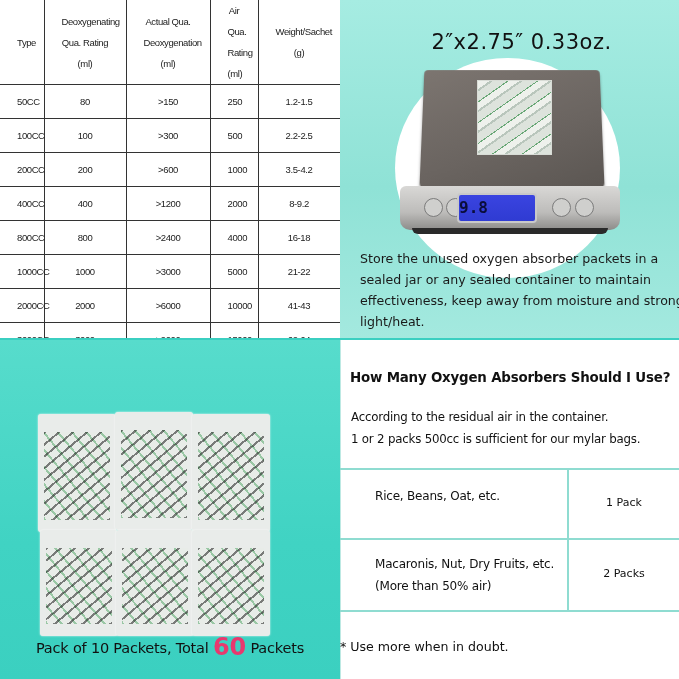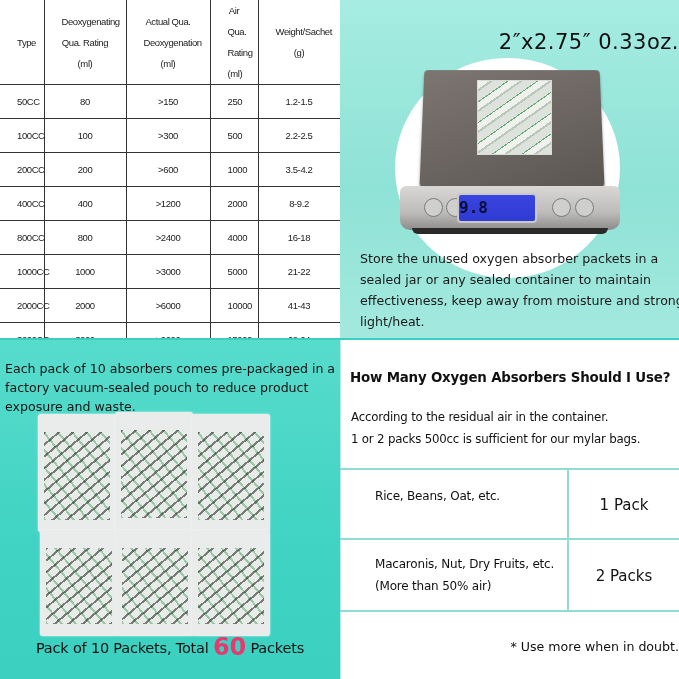--- a/index.html
+++ b/index.html
@@ -18,21 +18,21 @@
   table.spec td { height: 34px; }
   table.spec tr:first-child th { border-top: none; }
   table.spec th:first-child, table.spec td:first-child { border-left: none; }
   table.spec th:last-child, table.spec td:last-child { border-right: 1px solid #333; }
   .q1-bottom-rule { position: absolute; left: 0; top: 338px; width: 340px; height: 2px; background: #3bcfc1; }
 
   
   .q2 { position: absolute; left: 340px; top: 0; width: 339px; height: 340px;
         background: linear-gradient(180deg, #a6ece2 0%, #8fe2d6 55%, #a4e9df 100%); overflow: hidden; }
   .q2 .halo { position: absolute; left: 55px; top: 58px; width: 225px; height: 220px; border-radius: 50%; background: #ffffff; }
-  .q2 .dims { position: absolute; left: 0; top: 30px; width: 339px; text-align: right;
+  .q2 .dims { position: absolute; left: 0; top: 30px; width: 339px; text-align: center;
               font-family: "DejaVu Sans", sans-serif; font-size: 21px; color: #111; letter-spacing: 0.5px; padding-left: 24px; }
   .q2 .scale-top { position: absolute; left: 82px; top: 68px; width: 180px; height: 118px;
                    background: linear-gradient(160deg, #7c7570 0%, #6a6460 60%, #5b5652 100%);
                    border-radius: 4px; box-shadow: 0 3px 3px rgba(0,0,0,.35); transform: perspective(300px) rotateX(8deg); }
   .q2 .packet { position: absolute; left: 137px; top: 80px; width: 75px; height: 75px;
                 background: repeating-linear-gradient(-35deg, #dde3dc 0 8px, #b9c6bc 8px 10px, #eef1ec 10px 16px, #6aa877 16px 17px);
                 border: 1px solid #d8dcd6; }
   .q2 .scale-base { position: absolute; left: 60px; top: 186px; width: 220px; height: 44px;
                     background: linear-gradient(180deg, #d9d8d6 0%, #bdbcba 60%, #8d8c8a 100%);
                     border-radius: 6px 6px 10px 10px; }
@@ -68,22 +68,22 @@
   .q4 .q4-left-rule { position: absolute; left: 0; top: 0; width: 1px; height: 339px; background: #bde9e3; }
   .q4 .heading { position: absolute; left: 10px; top: 30px; width: 329px;
                  font-family: "DejaVu Sans", sans-serif; font-size: 13.4px; color: #111; letter-spacing: -0.2px; }
   .q4 .intro { position: absolute; left: 11px; top: 66px; width: 329px;
                font-family: "DejaVu Sans", sans-serif; font-size: 11.8px; line-height: 22px; color: #111; letter-spacing: -0.2px; }
   .q4 .hr { position: absolute; left: 0; width: 339px; height: 2px; background: #8fdcd1; }
   .q4 .vr { position: absolute; left: 227px; width: 2px; background: #8fdcd1; }
   .q4 .cell-left { position: absolute; left: 10px; width: 215px;
                    font-family: "DejaVu Sans", sans-serif; font-size: 12px; line-height: 22px; color: #111; letter-spacing: -0.2px; margin-left: 25px; }
   .q4 .cell-right { position: absolute; left: 229px; width: 110px; text-align: center;
-                    font-family: "DejaVu Sans", sans-serif; font-size: 15px; color: #111; }
-  .q4 .note { position: absolute; left: 0; top: 299px; width: 339px; text-align: right;
+                    font-family: "DejaVu Sans", sans-serif; font-size: 11px; color: #111; }
+  .q4 .note { position: absolute; left: 0; top: 299px; width: 339px; text-align: left;
               font-family: "DejaVu Sans", sans-serif; font-size: 12.6px; color: #111; }
 </style>
 </head>
 <body>
 
 <section class="q1">
   <table class="spec">
     <colgroup>
       <col style="width:44px">
         <col style="width:82px">
@@ -177,21 +177,20 @@
   <div class="scale-foot"></div>
   <div class="btn" style="left:84px"></div>
   <div class="btn" style="left:106px"></div>
   <div class="lcd">9.8</div>
   <div class="btn" style="left:212px"></div>
   <div class="btn" style="left:235px"></div>
   <p class="store-text">Store the unused oxygen absorber packets in a sealed jar or any sealed container to maintain effectiveness, keep away from moisture and strong light/heat.</p>
 </section>
 
 <section class="q3">
-  <p class="pack-text">Each pack of 10 absorbers comes pre-packaged in a factory vacuum-sealed pouch to reduce product exposure and waste.</p>
   <div class="pack" style="left:38px; top:74px;">
       <div class="inner"></div>
     </div>
   <div class="pack" style="left:115px; top:72px;">
       <div class="inner"></div>
     </div>
   <div class="pack" style="left:192px; top:74px;">
       <div class="inner"></div>
     </div>
   <div class="pack" style="left:40px; top:190px; height:106px;">

